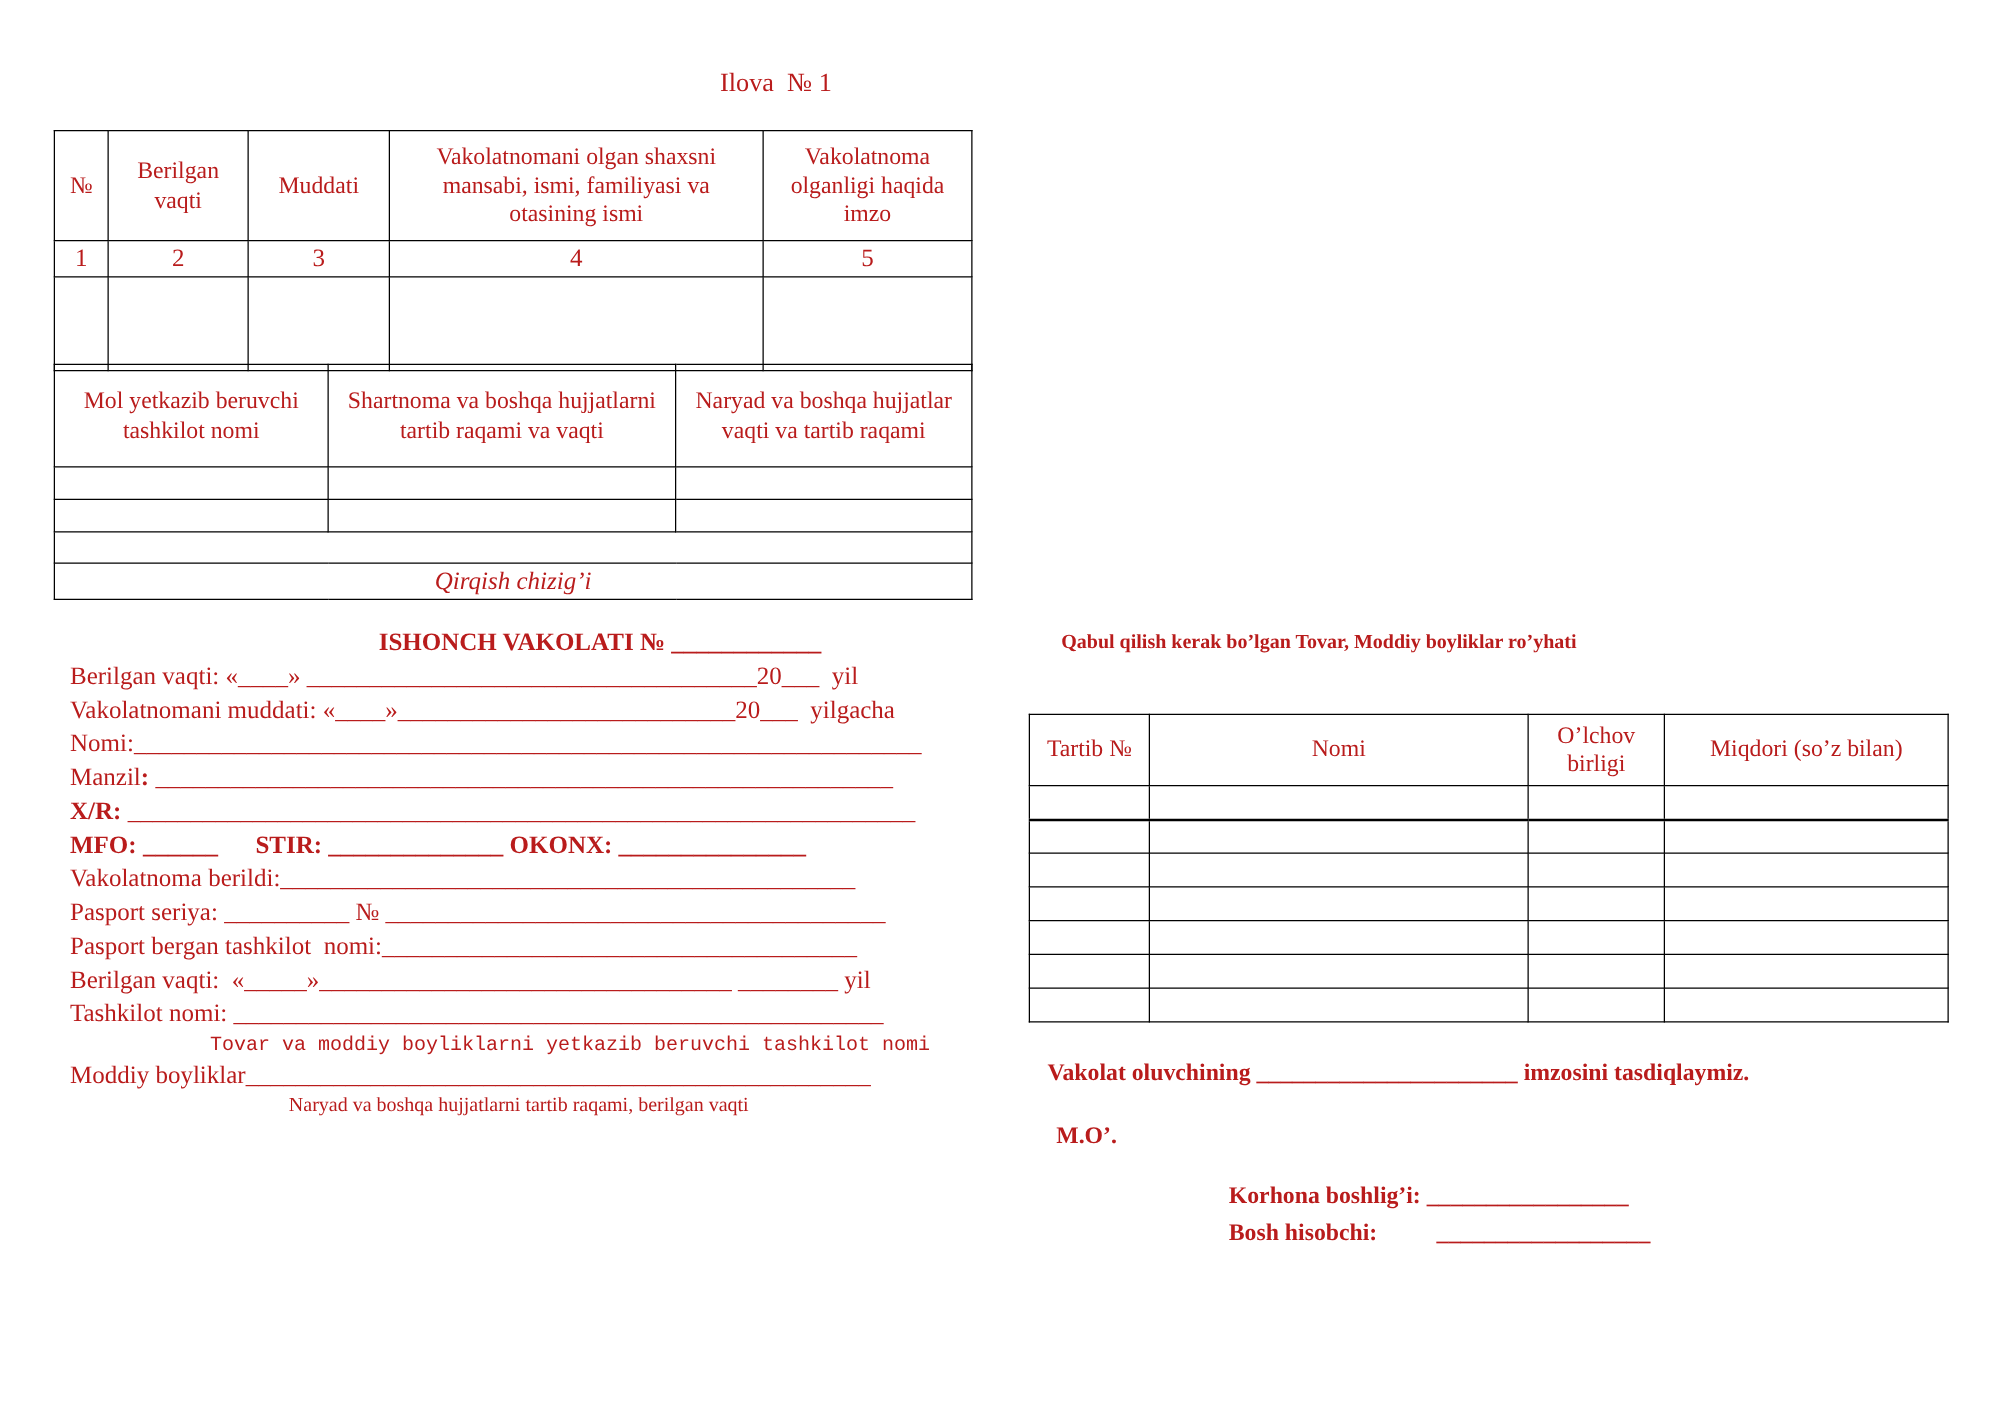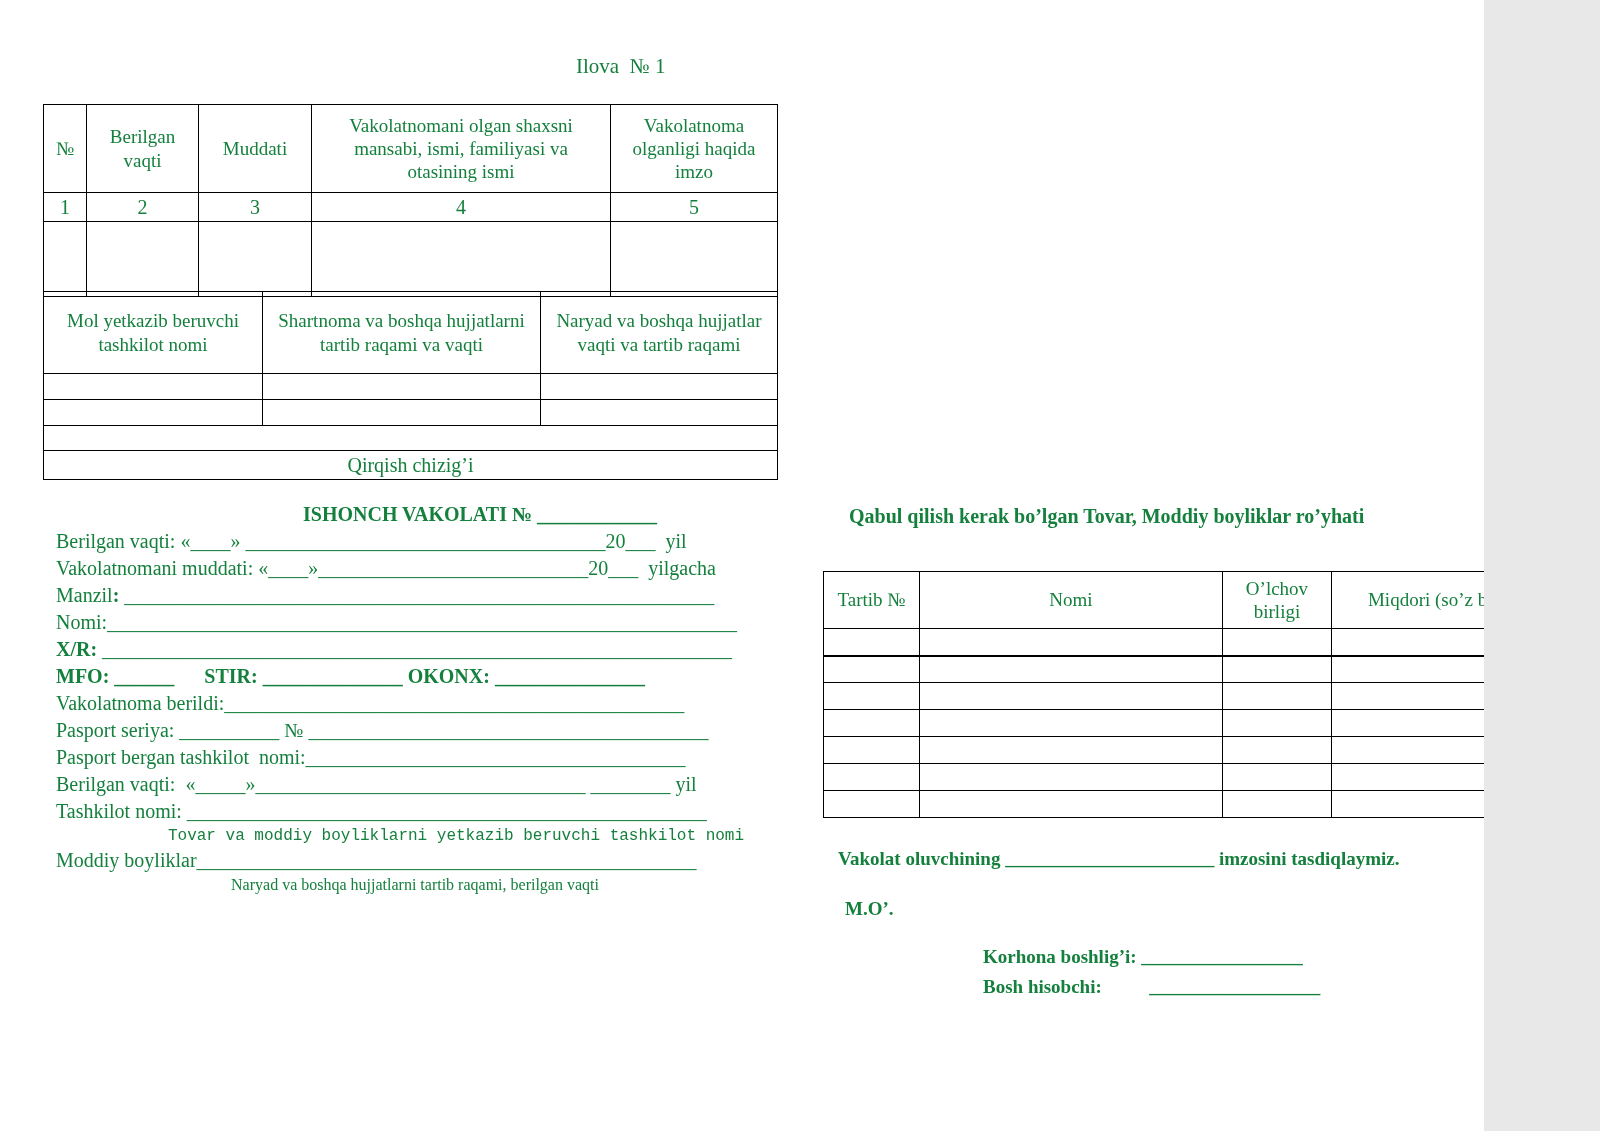--- a/index.html
+++ b/index.html
@@ -1,23 +1,23 @@
 <!DOCTYPE html>
 <html><head>
 <meta charset="utf-8">
 <style>
   * { box-sizing: border-box; }
   html, body { margin: 0; padding: 0; background: #e8e8e8; }
   .page {
     position: relative;
-    width: 1484px;
+    width: 1600px;
     height: 1131px;
     background: #ffffff;
     font-family: "Liberation Serif", "DejaVu Serif", serif;
-    color: #15803d;
+    color: #b91c1c;
     overflow: hidden;
   }
   .abs { position: absolute; }
 
   
   .ilova-title { left: 576px; top: 54px; font-size: 21px; white-space: pre; }
 
   
   table { border-collapse: collapse; table-layout: fixed; }
   th, td {
@@ -32,32 +32,32 @@
   }
   .registry-table { left: 43px; top: 104px; width: 734px; }
   .supplier-table { left: 43px; top: 291px; width: 734px; }
   .row-head1  { height: 88px; }
   .row-nums   { height: 25px; }
   .row-nums td { font-size: 20px; }
   .row-blank1 { height: 75px; }
   .row-head2  { height: 82px; }
   .row-small  { height: 26px; }
   .row-full   { height: 25px; }
-  .row-cut    { height: 28px; }
+  .row-cut    { height: 28px; font-style: italic; }
   .row-cut td { font-size: 20px; }
 
   
   .voucher { left: 56px; top: 501px; width: 700px; }
   .line { font-size: 20px; line-height: 27px; white-space: pre; }
   .line.small { font-size: 16px; line-height: 22px; }
   .line.center { text-align: center; }
   .line .b { font-weight: bold; }
 
   
-  .goods-title { left: 849px; top: 505px; font-size: 20px; font-weight: bold; white-space: pre; }
+  .goods-title { left: 849px; top: 505px; font-size: 16px; font-weight: bold; white-space: pre; }
   .goods-table { left: 823px; top: 571px; width: 735px; }
   .goods-table thead tr { height: 57px; }
   .goods-table tbody tr { height: 27px; }
   .goods-table tbody tr.thick td { border-bottom-width: 2px; }
 
   .bold-line { font-size: 19px; font-weight: bold; white-space: pre; }
   .confirm-line    { left: 838px; top: 848px; }
   .mo-label        { left: 845px; top: 898px; }
   .director-line   { left: 983px; top: 926px; margin-top: 20px; }
   .accountant-line { left: 983px; top: 976px; }
@@ -130,22 +130,22 @@
     <tr class="row-cut">
       <td colspan="3">Qirqish chizig’i</td>
     </tr>
   </tbody>
     </table>
 
   <div class="abs voucher">
       <div class="line center" style="padding-left: 148px;"><span class="b">ISHONCH VAKOLATI № ____________</span></div>
       <div class="line"><span>Berilgan vaqti: «____» ____________________________________20___  yil</span></div>
       <div class="line"><span>Vakolatnomani muddati: «____»___________________________20___  yilgacha</span></div>
+      <div class="line"><span>Nomi:_______________________________________________________________</span></div>
       <div class="line"><span>Manzil</span><span class="b">: </span><span>___________________________________________________________</span></div>
-      <div class="line"><span>Nomi:_______________________________________________________________</span></div>
       <div class="line"><span class="b">X/R: </span><span>_______________________________________________________________</span></div>
       <div class="line"><span class="b">MFO: ______      STIR: ______________ OKONX: _______________</span></div>
       <div class="line"><span>Vakolatnoma berildi:______________________________________________</span></div>
       <div class="line"><span>Pasport seriya: __________ № ________________________________________</span></div>
       <div class="line"><span>Pasport bergan tashkilot  nomi:______________________________________</span></div>
       <div class="line"><span>Berilgan vaqti:  «_____»_________________________________ ________ yil</span></div>
       <div class="line"><span>Tashkilot nomi: ____________________________________________________</span></div>
       <div class="line center small" style="padding-left: 100px; font-family: Liberation Mono, monospace;"><span>Tovar va moddiy boyliklarni yetkazib beruvchi tashkilot nomi</span></div>
       <div class="line"><span>Moddiy boyliklar__________________________________________________</span></div>
       <div class="line center small" style="padding-left: 18px;"><span>Naryad va boshqa hujjatlarni tartib raqami, berilgan vaqti</span></div>

